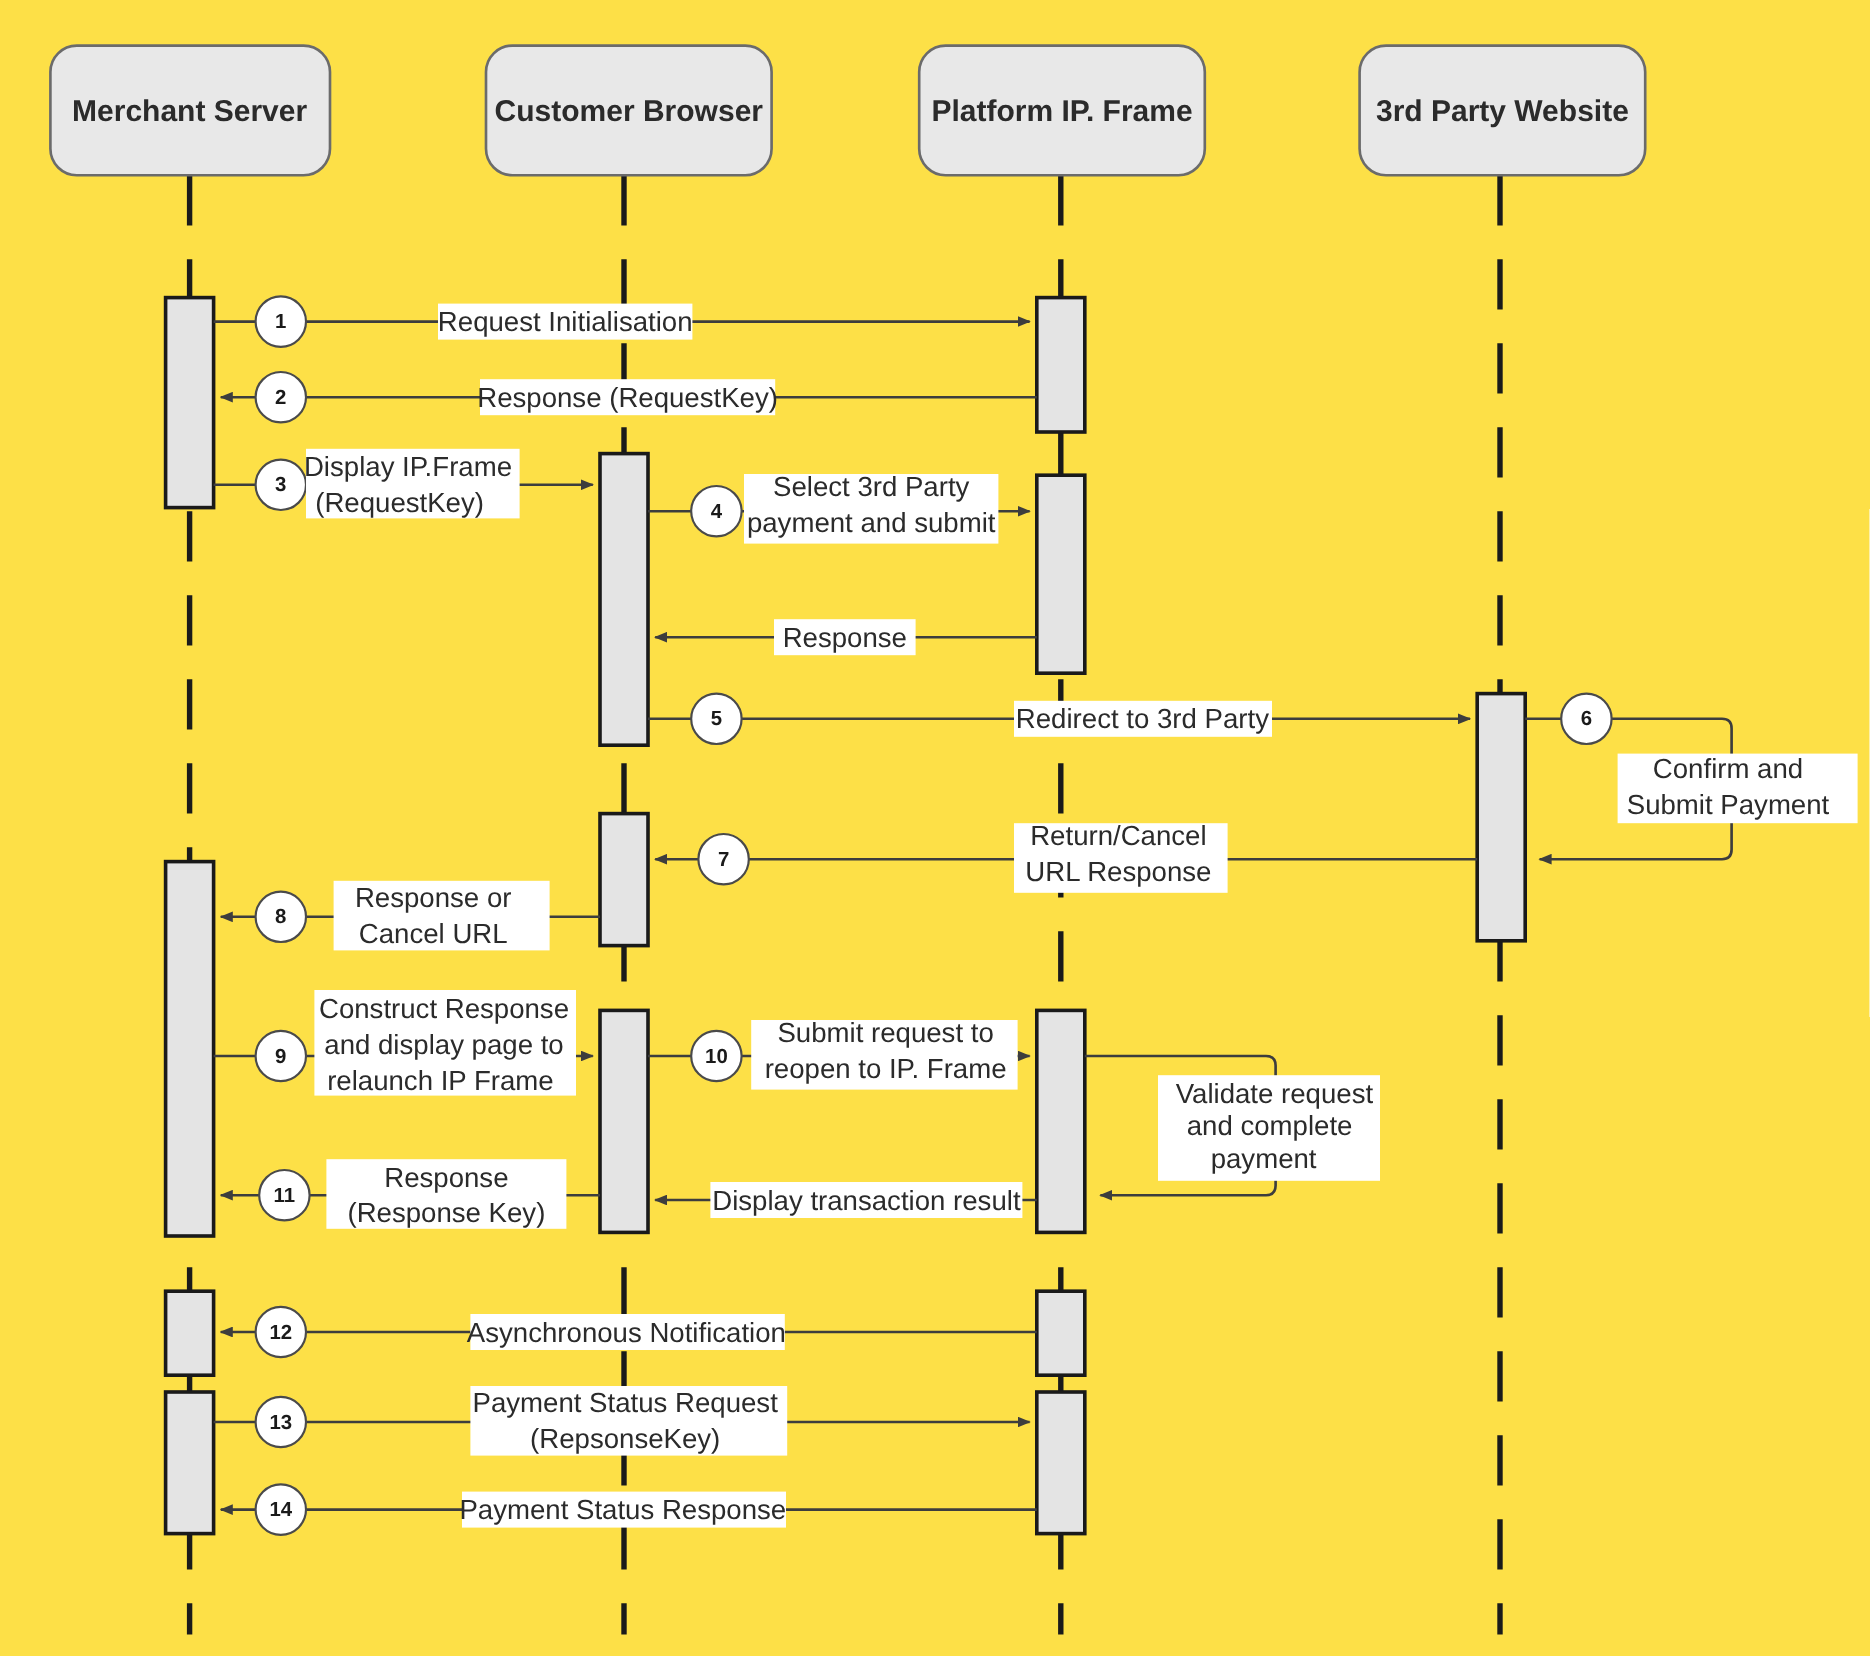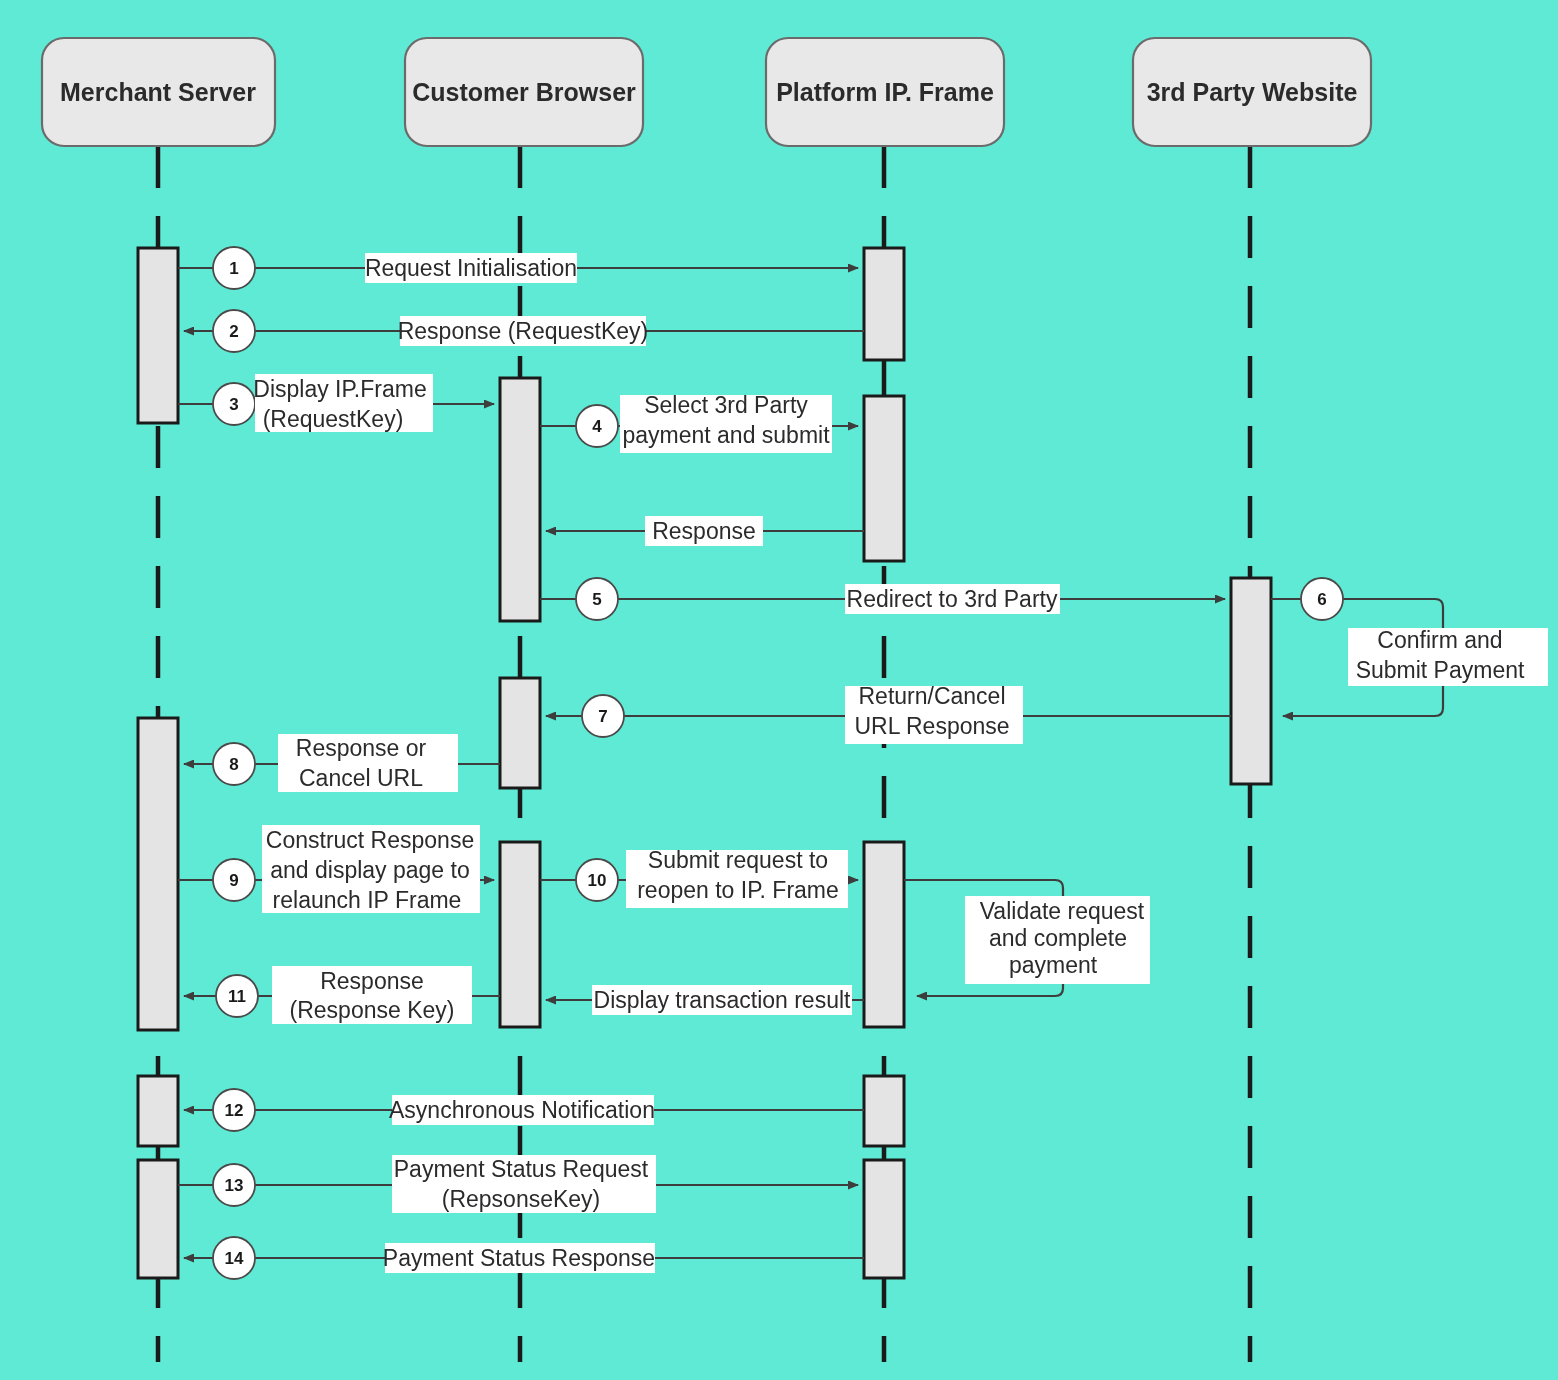--- a/index.html
+++ b/index.html
@@ -8,21 +8,21 @@
     background: #ffffff;
   }
   body {
     font-family: "Liberation Sans", sans-serif;
     color: #262626;
   }
   #diagram-root {
     position: relative;
     width: 1558px;
     height: 1380px;
-    background: #5eead4;
+    background: #fde047;
     overflow: hidden;
   }
   #diagram-svg {
     position: absolute;
     left: 0;
     top: 0;
     width: 1558px;
     height: 1380px;
   }
   .participant-box {

